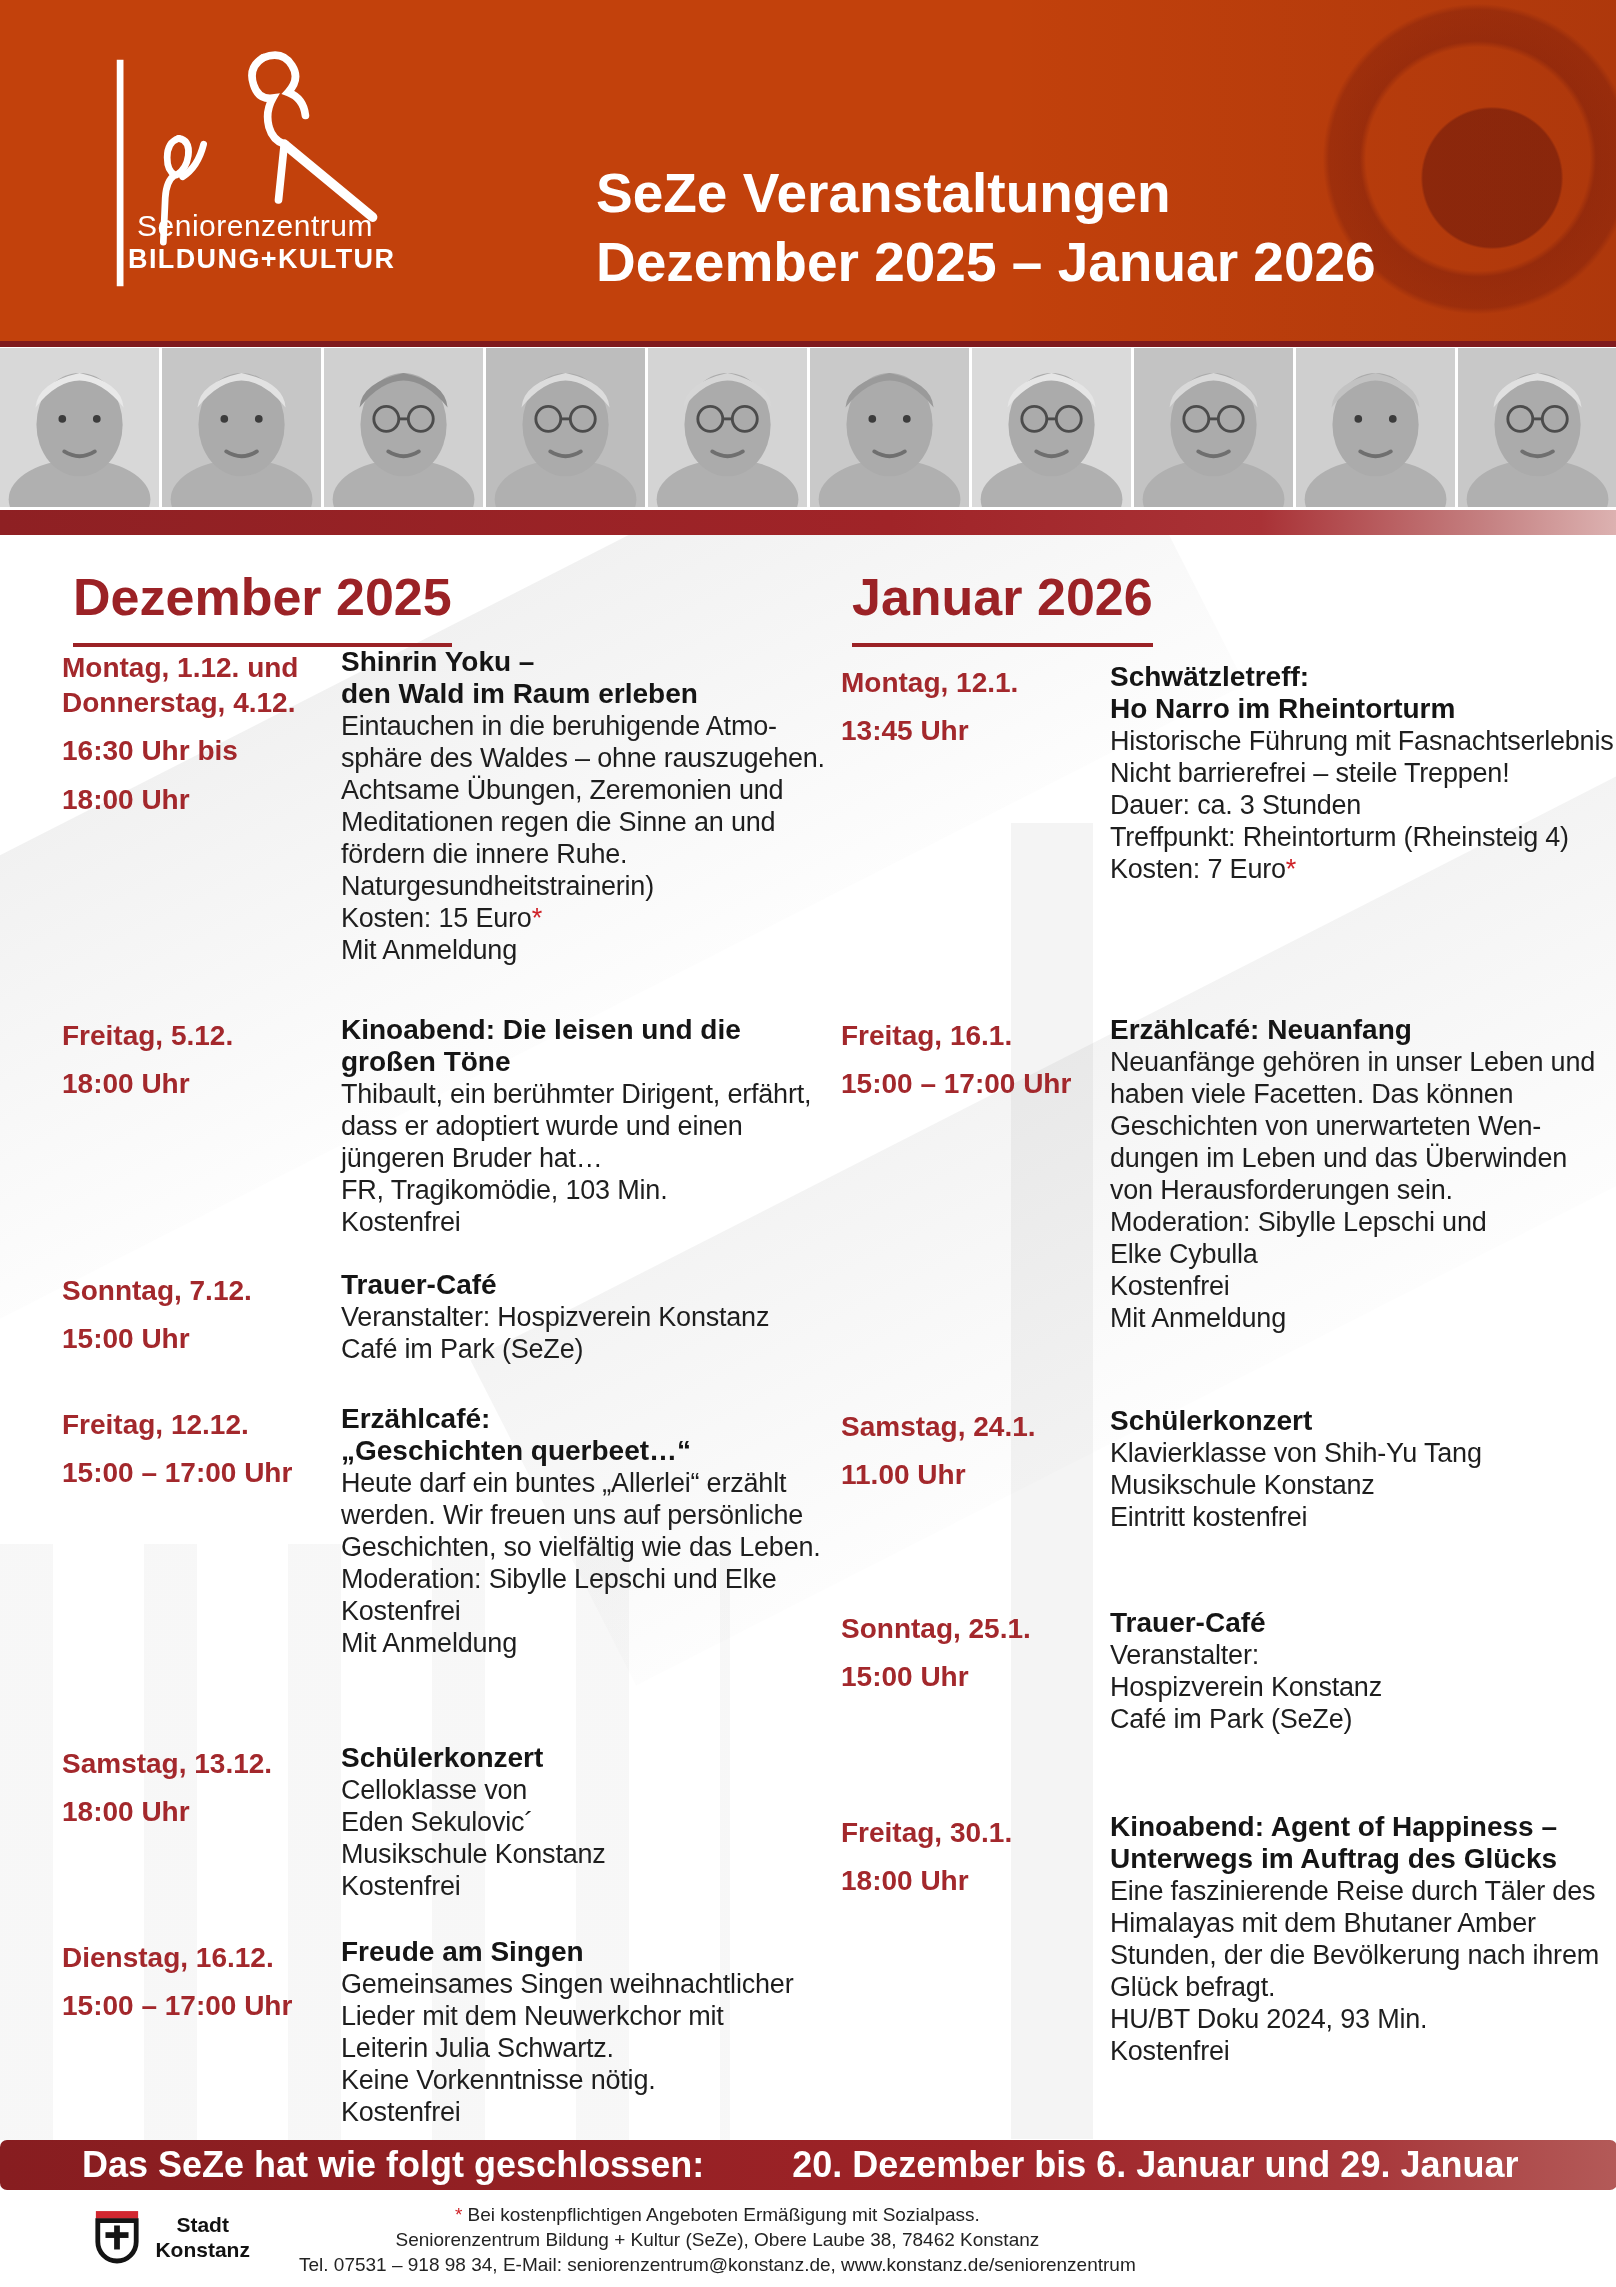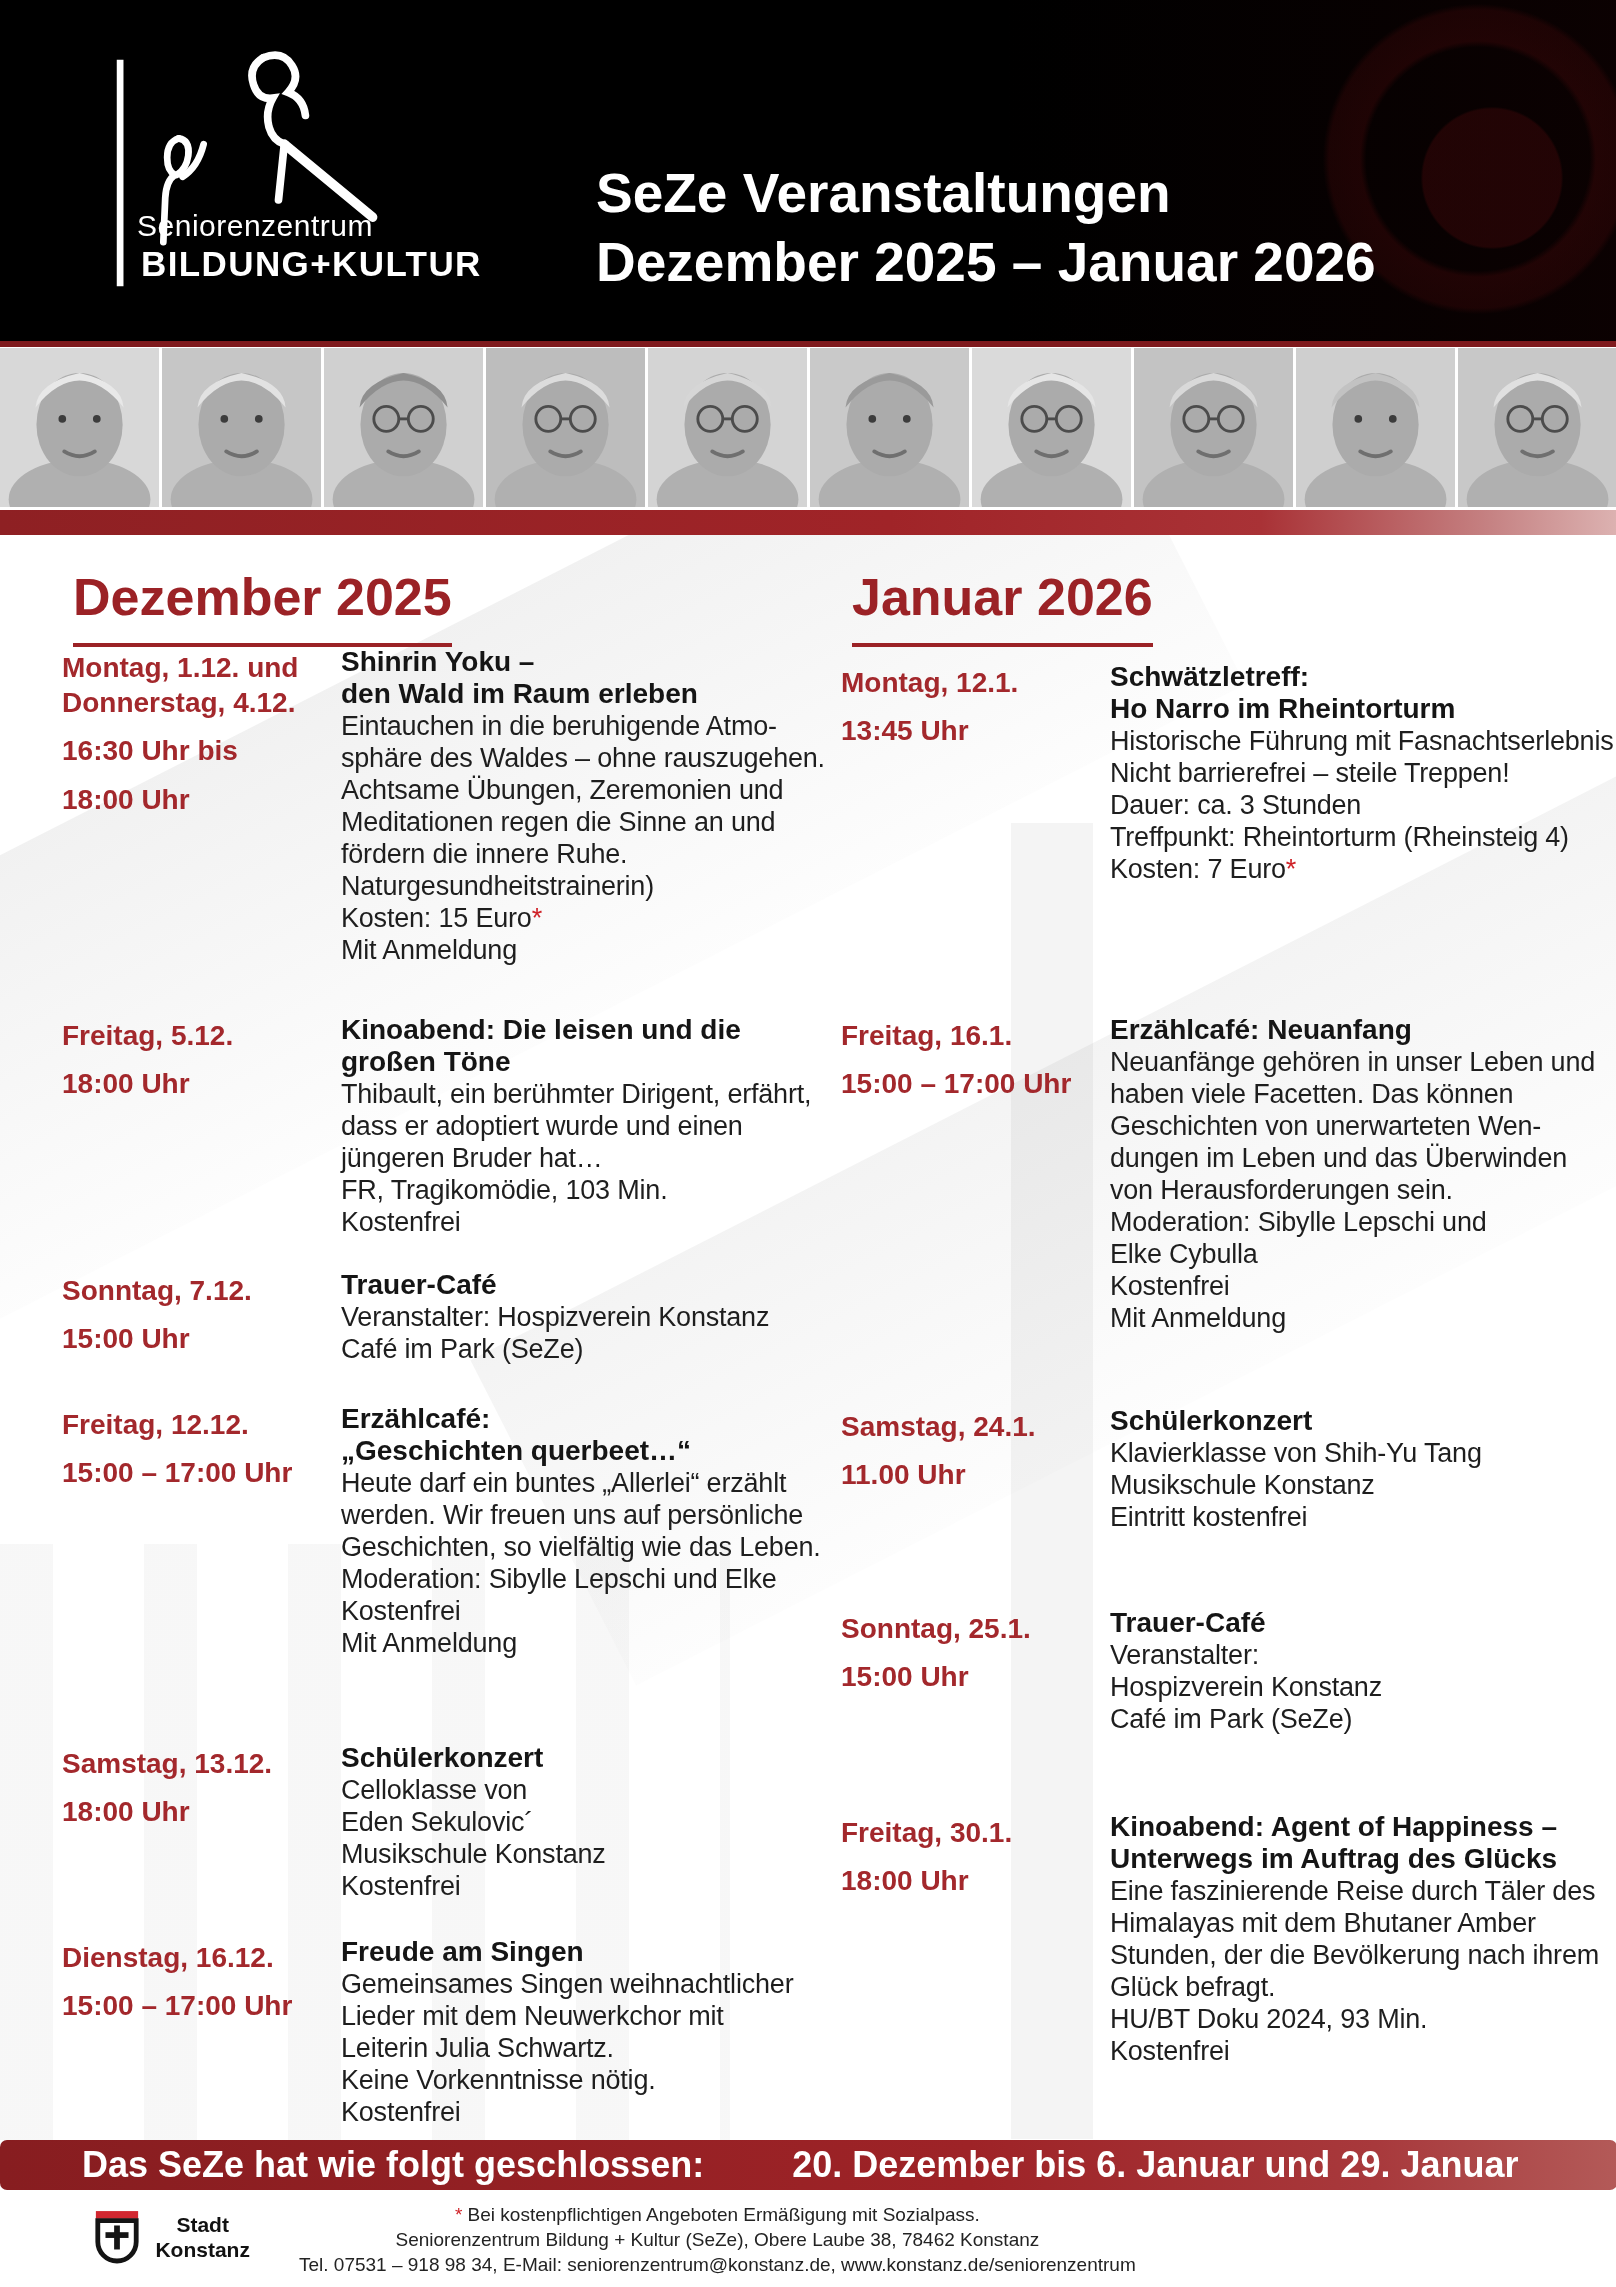--- a/index.html
+++ b/index.html
@@ -1,30 +1,30 @@
 <!DOCTYPE html>
 <html lang="de"><head>
 <meta charset="utf-8">
 <style>
   html,body{margin:0;padding:0;background:#e8e8e8;}
   .page{position:relative;width:1617px;height:2287px;background:#ffffff;overflow:hidden;
         font-family:"Liberation Sans",sans-serif;margin:0 auto;}
 
   
-  .header{position:absolute;left:0;top:0;width:100%;height:341px;background:#000000;
+  .header{position:absolute;left:0;top:0;width:100%;height:341px;background:#c2410c;
           border-bottom:6.7px solid #7f1a1d;}
   .header::before{content:"";position:absolute;right:0;top:0;width:615px;height:100%;
     background:
       radial-gradient(circle 115px at 490px 178px, rgba(75,9,11,.38) 60%, transparent 62%),
       radial-gradient(circle 207px at 476px 159px, transparent 54%, rgba(88,11,13,.30) 57%, rgba(88,11,13,.26) 72%, transparent 75%),
       linear-gradient(90deg, transparent, rgba(70,8,10,.16));}
   .logo{position:absolute;left:75px;top:46px;width:442px;height:259px;color:#fff;}
   .logo-art{position:absolute;left:0;top:0;}
   .logo-line1{position:absolute;left:62px;top:163px;font-size:30px;letter-spacing:0.5px;}
-  .logo-line2{position:absolute;left:66px;top:198px;font-size:35px;font-weight:bold;letter-spacing:1.4px;}
+  .logo-line2{position:absolute;left:53px;top:198px;font-size:27px;font-weight:bold;letter-spacing:1.4px;}
   .title{position:absolute;left:596px;top:159px;color:#fff;font-weight:bold;font-size:55px;line-height:69px;z-index:2;}
 
   
   .photo-strip{position:absolute;left:0;top:348px;width:1617px;height:159px;display:flex;gap:2.9px;background:#fff;}
   .photo{flex:1 1 0;overflow:hidden;}
   .photo svg{display:block;width:100%;height:100%;}
 
   .red-bar{position:absolute;left:0;top:510px;width:100%;height:25px;
     background:linear-gradient(90deg,#8e2023,#a02428 55%,#a93236 78%,#c58182 92%,#dcb2b1);}
 

